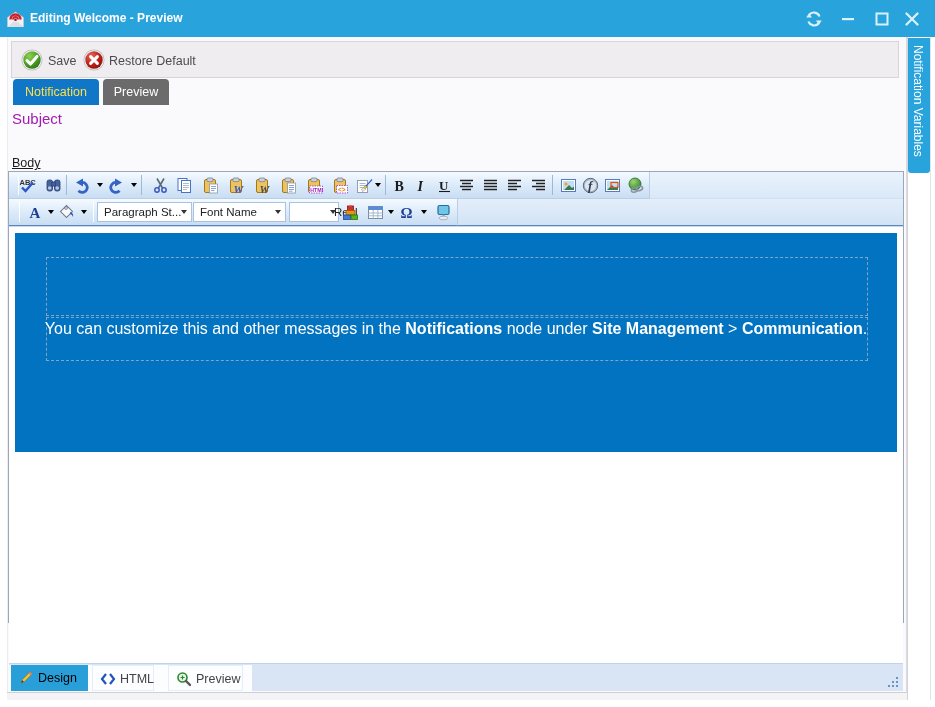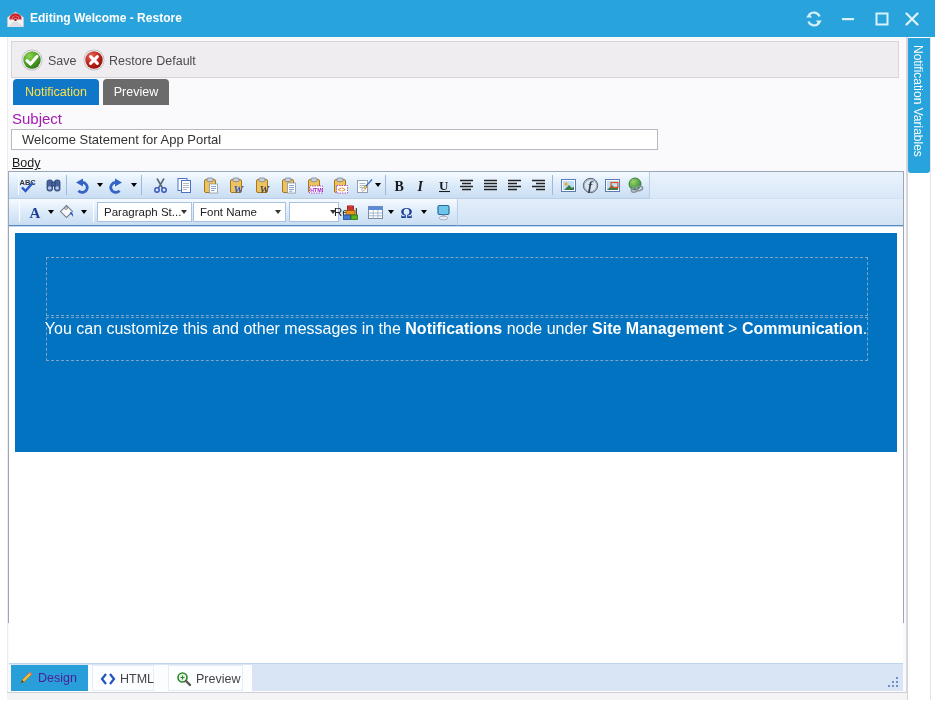--- a/index.html
+++ b/index.html
@@ -41,21 +41,21 @@
 .dashbox { position:absolute; left:31px; width:822px; border:1px dashed #7fa6c8; }
 #dash1 { top:24px; height:59px; }
 #dash2 { top:84px; height:44px; }
 #heading { position:absolute; left:0; top:27px; width:100%; text-align:center; color:#fff; font-size:25px; font-weight:bold; }
 #para { position:absolute; left:0; top:87px; width:100%; text-align:center; color:#fff; font-size:16px; }
 
 #bwhite { position:absolute; left:0; top:1px; width:243px; height:27px; background:#fcfdff; }
 #bstrip { position:absolute; left:0; top:491px; width:894px; height:28px; background:#d9e5f4; border-top:1px solid #c2d4ea; }
 .btab { position:absolute; top:1px; height:26px; font-size:12.5px; line-height:26px; padding-left:27px; }
 .btic { position:absolute; left:7px; top:5px; width:16px; height:16px; }
-#btabD { left:2px; width:77px; background:#299fd9; color:#4c1d95; }
+#btabD { left:2px; width:77px; background:#299fd9; color:#000000; }
 #btabH { left:83px; width:62px; background:#fdfeff; color:#444; border:1px solid #e4edf8; }
 #btabP { left:159px; width:75px; background:#fdfeff; color:#444; border:1px solid #e4edf8; }
 #grip { position:absolute; right:3px; bottom:2px; width:12px; height:12px; }
 
 #vline1 { position:absolute; left:907px; top:37px; width:1px; height:663px; background:#d4d4da; }
 #vline2 { position:absolute; left:930px; top:37px; width:1px; height:663px; background:#e3e3e8; }
 #vtab { position:absolute; left:908px; top:38px; width:22px; height:135px; background:#29a3dc; border-radius:0 0 3px 3px; }
 #vtabtext { position:absolute; left:3px; top:7px; color:#fff; font-size:12px; writing-mode:vertical-rl; white-space:nowrap; }
 
 #bmargin { position:absolute; left:0px; top:700px; width:935px; height:7px; background:#fff; }
@@ -66,21 +66,21 @@
 <body>
 <div id="win">
   <div id="titlebar">
     <svg id="titleicon" viewBox="0 0 17 16">
       <polygon points="0.5,6.5 8.5,1 16.5,6.5 16.5,16 0.5,16" fill="#f2f2f4" stroke="#c8cad0" stroke-width="0.6"></polygon>
       <polygon points="0.5,16 6.5,10.5 10.5,10.5 16.5,16" fill="#dddfe4"></polygon>
       <path d="M3.5,8.5 A5,5 0 1 1 13.5,8.5" fill="none" stroke="#cc2229" stroke-width="2.4"></path>
       <path d="M6,8.5 A2.5,2.5 0 1 1 11,8.5" fill="none" stroke="#cc2229" stroke-width="1.8"></path>
       <circle cx="8.5" cy="8.7" r="1.3" fill="#a01218"></circle>
     </svg>
-    <div id="titletext">Editing Welcome - Restore</div>
+    <div id="titletext">Editing Welcome - Preview</div>
     <svg class="winbtn" style="left:804px" viewBox="0 0 20 20" id="wbRefresh">
       <path d="M15.5,7.5 A6,6 0 0 0 5,6" fill="none" stroke="#d9f1fb" stroke-width="2.2"></path>
       <path d="M4.5,12.5 A6,6 0 0 0 15,14" fill="none" stroke="#d9f1fb" stroke-width="2.2"></path>
       <polygon points="2.2,8.5 8,8.5 5.1,4.2" fill="#d9f1fb"></polygon>
       <polygon points="12,11.5 17.8,11.5 14.9,15.8" fill="#d9f1fb"></polygon>
     </svg>
     <svg class="winbtn" style="left:838px" viewBox="0 0 20 20" id="wbMin">
       <rect x="4" y="9" width="12" height="2.2" fill="#d9f1fb"></rect>
     </svg>
     <svg class="winbtn" style="left:872px" viewBox="0 0 20 20" id="wbMax">
@@ -117,21 +117,20 @@
         <circle cx="11" cy="11" r="10.5" fill="#b9b5ba"></circle>
         <circle cx="11" cy="11" r="9.8" fill="#f2f0f2"></circle>
         <circle cx="11" cy="11" r="8.7" fill="url(#gRed)"></circle>
         <path d="M7.6,7.6 L14.4,14.4 M14.4,7.6 L7.6,14.4" fill="none" stroke="#fff" stroke-width="3" stroke-linecap="round"></path>
       </svg>
       <div id="resttx">Restore Default</div>
     </div>
     <div id="tabNotif">Notification</div>
     <div id="tabPrev">Preview</div>
     <div id="lblSubject">Subject</div>
-    <div id="subjinput">Welcome Statement for App Portal</div>
     <div id="lblBody">Body</div>
     <div id="editor">
       <div id="tbar">
         <div class="trow" id="trow1">
           <div class="tsep" style="left:9px; background:#fff;"></div>
           <svg class="ticon" style="left:10px" viewBox="0 0 17 17">
             <text x="0.5" y="7.5" font-size="7.5" font-weight="bold" fill="#333" font-family="Liberation Sans">ABC</text>
             <path d="M3,10.5 L6.5,14 L14,5.5" fill="none" stroke="#2a57c8" stroke-width="2.4"></path>
           </svg>
           <svg class="ticon" style="left:36px" viewBox="0 0 17 17">

